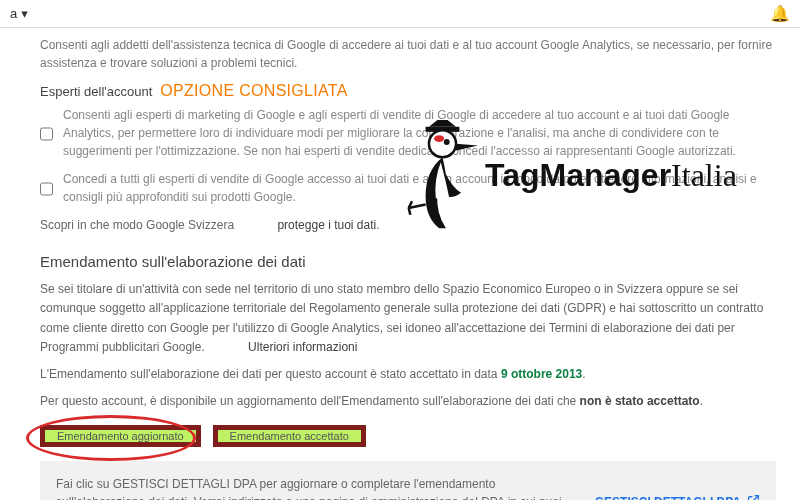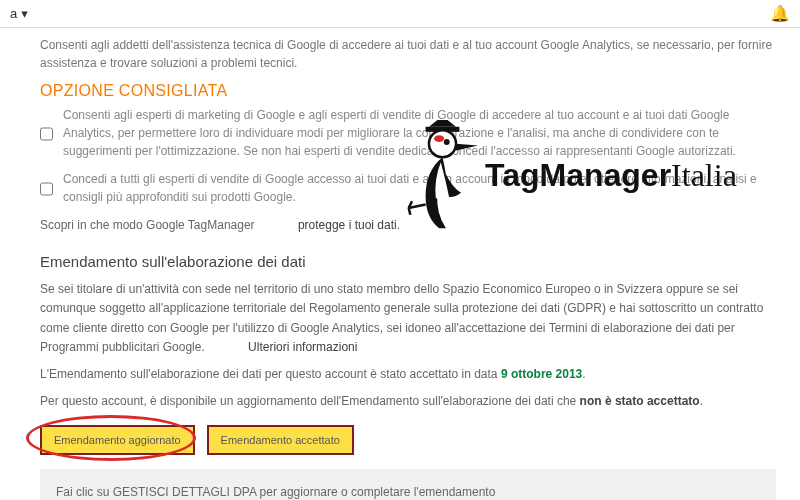--- a/index.html
+++ b/index.html
@@ -12,21 +12,21 @@
   .badge { color: #f57c00; font-size: 16px; letter-spacing: 0.3px; }
   .check-row { display: flex; gap: 10px; margin: 6px 0 10px 0; }
   .check-row input { margin-top: 2px; flex-shrink: 0; }
   .check-row .txt { line-height: 1.5; color: #888; }
   .link { color: #404040; cursor: pointer; padding-left: 40px; }
   .h2 { color: #444; font-size: 15px; margin: 18px 0 10px 0; }
   .body-text { line-height: 1.6; color: #666; margin: 8px 0; }
   .body-text .date { color: #0b8043; font-weight: bold; }
   .body-text .strong { color: #444; font-weight: bold; }
   .btn-row { display: flex; gap: 12px; margin: 14px 0; position: relative; }
-  .btn { background: #fde047; border: 2px solid #7f1d1d; color: #555; font-size: 11px; padding: 7px 12px; cursor: pointer; }
+  .btn { background: #bef264; border: 5px solid #7f1d1d; color: #555; font-size: 11px; padding: 0 12px; cursor: pointer; }
   .highlight-ellipse { position: absolute; left: -14px; top: -10px; width: 170px; height: 46px; border: 3px solid #d92b2b; border-radius: 50%; pointer-events: none; }
   .callout { background: #f1f1f1; padding: 14px 16px; display: flex; align-items: center; gap: 20px; margin: 10px 0 16px 0; }
   .callout .txt { flex: 1; color: #666; line-height: 1.5; }
   .manage-link { color: #1a73e8; font-weight: bold; font-size: 12px; display: flex; align-items: center; gap: 6px; cursor: pointer; white-space: nowrap; }
   .overlay { position: absolute; left: 400px; top: 120px; display: flex; align-items: center; pointer-events: none; }
   .overlay .txt-wrap { display: flex; align-items: baseline; }
   .overlay .big { font-size: 32px; font-weight: 800; color: #111; }
   .overlay .thin { font-size: 32px; font-weight: 300; color: #111; font-family: Liberation Serif, serif; }
   .bell { color: #f5bd42; font-size: 16px; }
   .bird-svg { width: 85px; height: 110px; }
@@ -40,35 +40,36 @@
     <span>▾</span>
   </div>
   <span class="bell">🔔</span>
 </div>
 
 <div class="content">
 
   <p class="para" style="">Consenti agli addetti dell'assistenza tecnica di Google di accedere ai tuoi dati e al tuo account Google Analytics, se necessario, per fornire assistenza e trovare soluzioni a problemi tecnici.</p>
 
   <div class="section-title">
+    <span>Esperti dell'account</span>
     <span class="badge">OPZIONE CONSIGLIATA</span>
   </div>
 
   <div class="check-row">
     <input type="checkbox" style="">
     <div class="txt">Consenti agli esperti di marketing di Google e agli esperti di vendite di Google di accedere al tuo account e ai tuoi dati Google Analytics, per permettere loro di individuare modi per migliorare la configurazione e l'analisi, ma anche di condividere con te suggerimenti per l'ottimizzazione. Se non hai esperti di vendite dedicati, concedi l'accesso ai rappresentanti Google autorizzati.</div>
   </div>
 
   <div class="check-row">
     <input type="checkbox" style="">
     <div class="txt">Concedi a tutti gli esperti di vendite di Google accesso ai tuoi dati e al tuo account in modo da poter ottenere informazioni, analisi e consigli più approfonditi sui prodotti Google.</div>
   </div>
 
   <p class="body-text">
-    <span>Scopri in che modo Google TagManager </span><span class="link">protegge i tuoi dati</span><span>.</span>
+    <span>Scopri in che modo Google Svizzera </span><span class="link">protegge i tuoi dati</span><span>.</span>
   </p>
 
   <div class="h2">Emendamento sull'elaborazione dei dati</div>
 
   <p class="body-text">
     <span>Se sei titolare di un'attività con sede nel territorio di uno stato membro dello Spazio Economico Europeo o in Svizzera oppure se sei comunque soggetto all'applicazione territoriale del Regolamento generale sulla protezione dei dati (GDPR) e hai sottoscritto un contratto come cliente diretto con Google per l'utilizzo di Google Analytics, sei idoneo all'accettazione dei Termini di elaborazione dei dati per Programmi pubblicitari Google. </span><span class="link">Ulteriori informazioni</span>
   </p>
 
   <p class="body-text">
     <span>L'Emendamento sull'elaborazione dei dati per questo account è stato accettato in data </span><span class="date">9 ottobre 2013</span><span>.</span>

